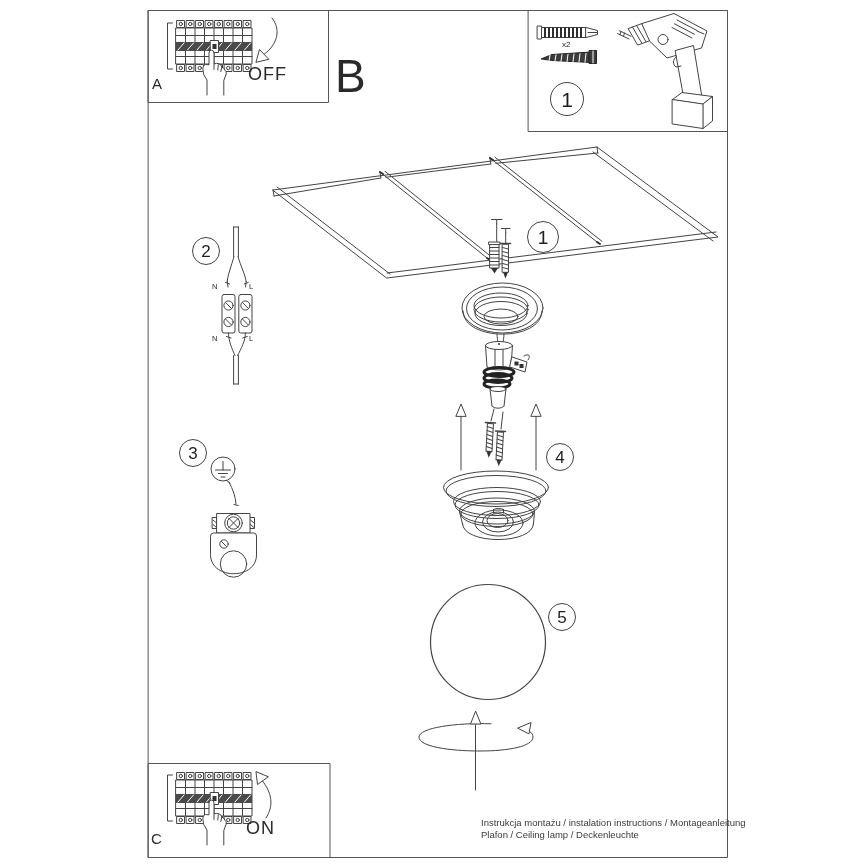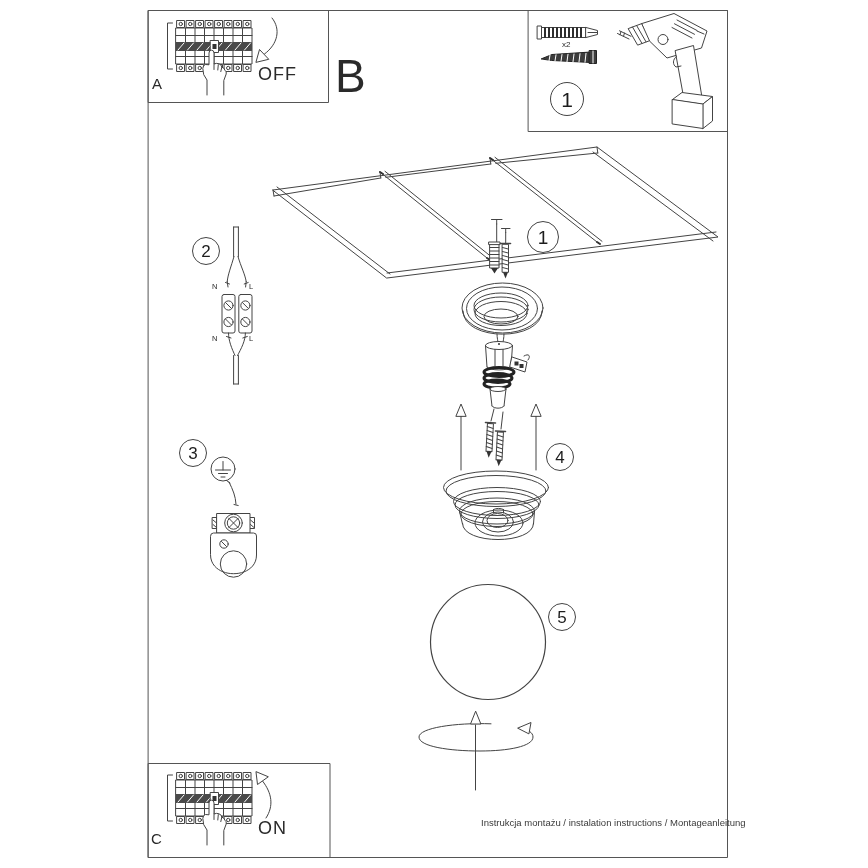--- a/index.html
+++ b/index.html
@@ -246,38 +246,39 @@
     <circle cx="233.5" cy="523" r="6.2"></circle>
     <path d="M228.6,518.1 L238.4,527.9 M238.4,518.1 L228.6,527.9"></path>
     <path d="M210.5,536 Q210.5,533 213.5,533 H253.5 Q256.5,533 256.5,536 V555 C256.5,580 210.5,580 210.5,555 Z" fill="#fff"></path>
     <circle cx="224" cy="544" r="4.2"></circle>
         <path d="M221.5,541.5 L226.5,546.5"></path>
     <circle cx="233.5" cy="564" r="13.2"></circle>
   </g>
 </svg>
 
 <div class="abs lbl" style="left:152px;top:75px;font-size:15px;">A</div>
-<div class="abs lbl" style="left:258px;top:64px;font-size:18px;letter-spacing:1px;">OFF</div>
+<div class="abs lbl" style="left:248px;top:64px;font-size:18px;letter-spacing:1px;">OFF</div>
 
 <div class="abs lbl" style="left:335px;top:53px;font-size:46px;line-height:46px;">B</div>
 
 <div class="abs lbl" style="left:562px;top:40px;font-size:8px;">x2</div>
 <div class="circle-num" style="left:550px;top:82px;width:32px;height:32px;font-size:21px;">1</div>
 
 <div class="circle-num" style="left:527px;top:221px;width:30px;height:30px;font-size:19px;">1</div>
 <div class="circle-num" style="left:192px;top:237px;width:26px;height:26px;font-size:17px;">2</div>
 <div class="circle-num" style="left:179px;top:439px;width:26px;height:26px;font-size:17px;">3</div>
 <div class="circle-num" style="left:546px;top:443px;width:26px;height:26px;font-size:17px;">4</div>
 <div class="circle-num" style="left:548px;top:603px;width:26px;height:26px;font-size:17px;">5</div>
 
 <div class="abs lbl" style="left:212px;top:282px;font-size:7.5px;">N</div>
 <div class="abs lbl" style="left:249px;top:282px;font-size:7.5px;">L</div>
 <div class="abs lbl" style="left:212px;top:334px;font-size:7.5px;">N</div>
 <div class="abs lbl" style="left:249px;top:334px;font-size:7.5px;">L</div>
 
 <div class="abs lbl" style="left:151px;top:830px;font-size:15px;">C</div>
-<div class="abs lbl" style="left:246px;top:818px;font-size:18px;letter-spacing:1px;margin-left:12px;">ON</div>
+<div class="abs lbl" style="left:246px;top:818px;font-size:18px;letter-spacing:1px;">ON</div>
 
 <div class="abs" style="left:437px;top:817px;font-size:9.5px;line-height:11.5px;margin-left:44px;">
   <div class="footer-line">Instrukcja montażu / instalation instructions / Montageanleitung</div>
+  <div class="footer-line">Plafon / Ceiling lamp / Deckenleuchte</div>
 </div>
 
 </div>
 
 </body></html>

